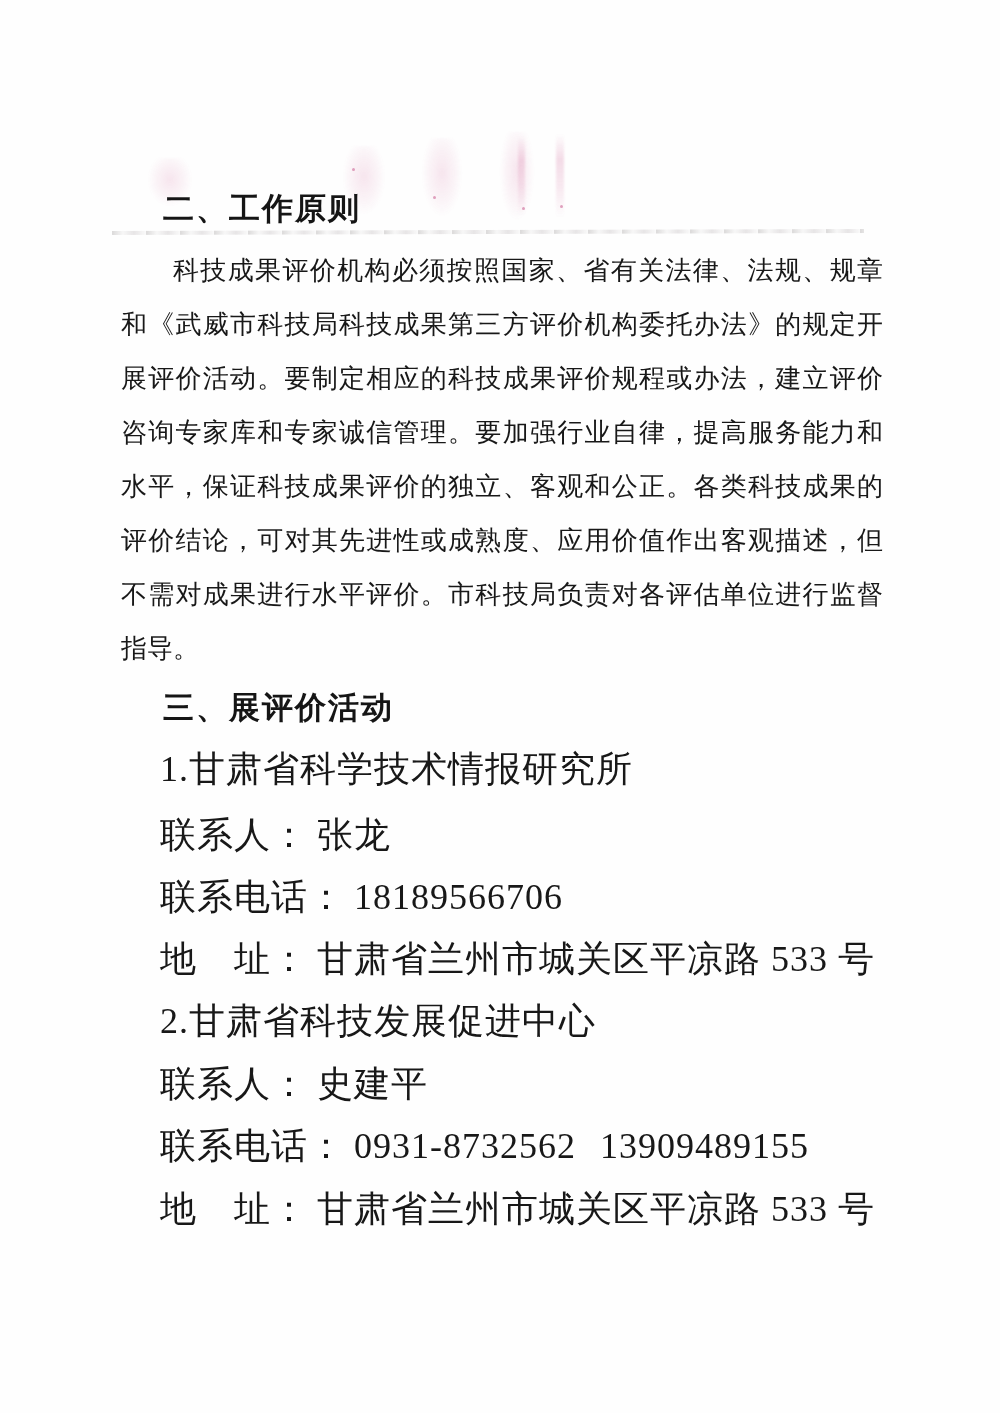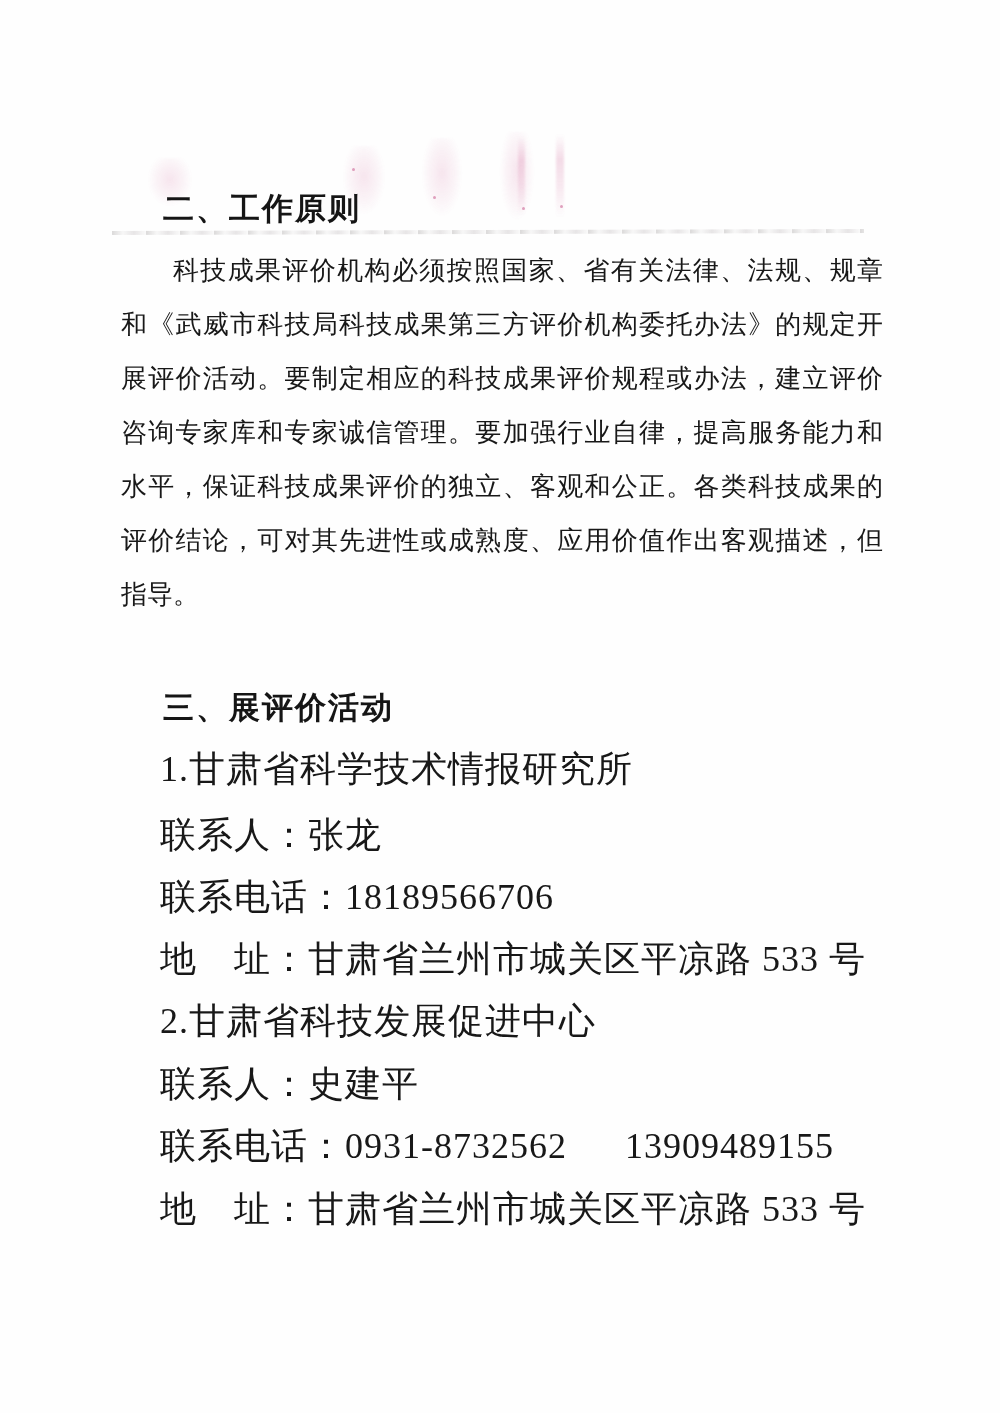--- a/index.html
+++ b/index.html
@@ -54,22 +54,22 @@
 
   .cline {
     position: absolute;
     left: 160px;
     font-size: 36px;
     line-height: 34px;
     letter-spacing: 1px;
     white-space: nowrap;
     color: #181818;
   }
-  .cline .value { }
-  .cline .value2 { margin-left: 58px; }
+  .cline .value { margin-left: 9px; }
+  .cline .value2 { margin-left: 24px; }
 
   
   .smudge {
     position: absolute;
     left: 112px;
     top: 230px;
     width: 752px;
     height: 4px;
     background: repeating-linear-gradient(90deg,
       rgba(140,135,135,0.30) 0px, rgba(140,135,135,0.06) 11px,
@@ -119,20 +119,21 @@
 
   <div class="sec-heading" id="heading-work-principles">二、工作原则</div>
 
   <div class="para">
     <div class="pline indent">科技成果评价机构必须按照国家、省有关法律、法规、规章</div>
     <div class="pline">和《武威市科技局科技成果第三方评价机构委托办法》的规定开</div>
     <div class="pline">展评价活动。要制定相应的科技成果评价规程或办法，建立评价</div>
     <div class="pline">咨询专家库和专家诚信管理。要加强行业自律，提高服务能力和</div>
     <div class="pline">水平，保证科技成果评价的独立、客观和公正。各类科技成果的</div>
     <div class="pline">评价结论，可对其先进性或成熟度、应用价值作出客观描述，但</div>
+    <div class="pline">不需对成果进行水平评价。市科技局负责对各评估单位进行监督</div>
     <div class="pline flush">指导。</div>
   </div>
 
   <div class="sec-heading" id="heading-contact">三、展评价活动</div>
 
   <div class="cline" style="top:752px;">1.甘肃省科学技术情报研究所</div>
 
   <div class="cline" style="top:818px;">
     <span>联系人：</span><span class="value">张龙</span>
   </div>

